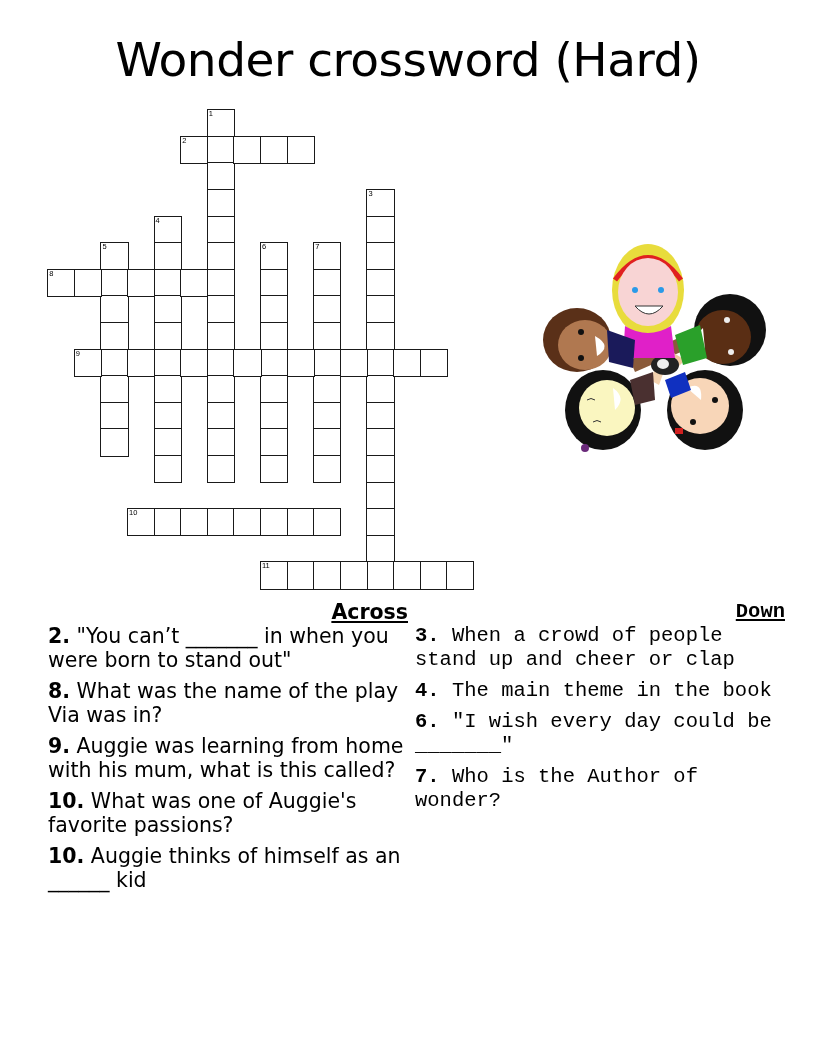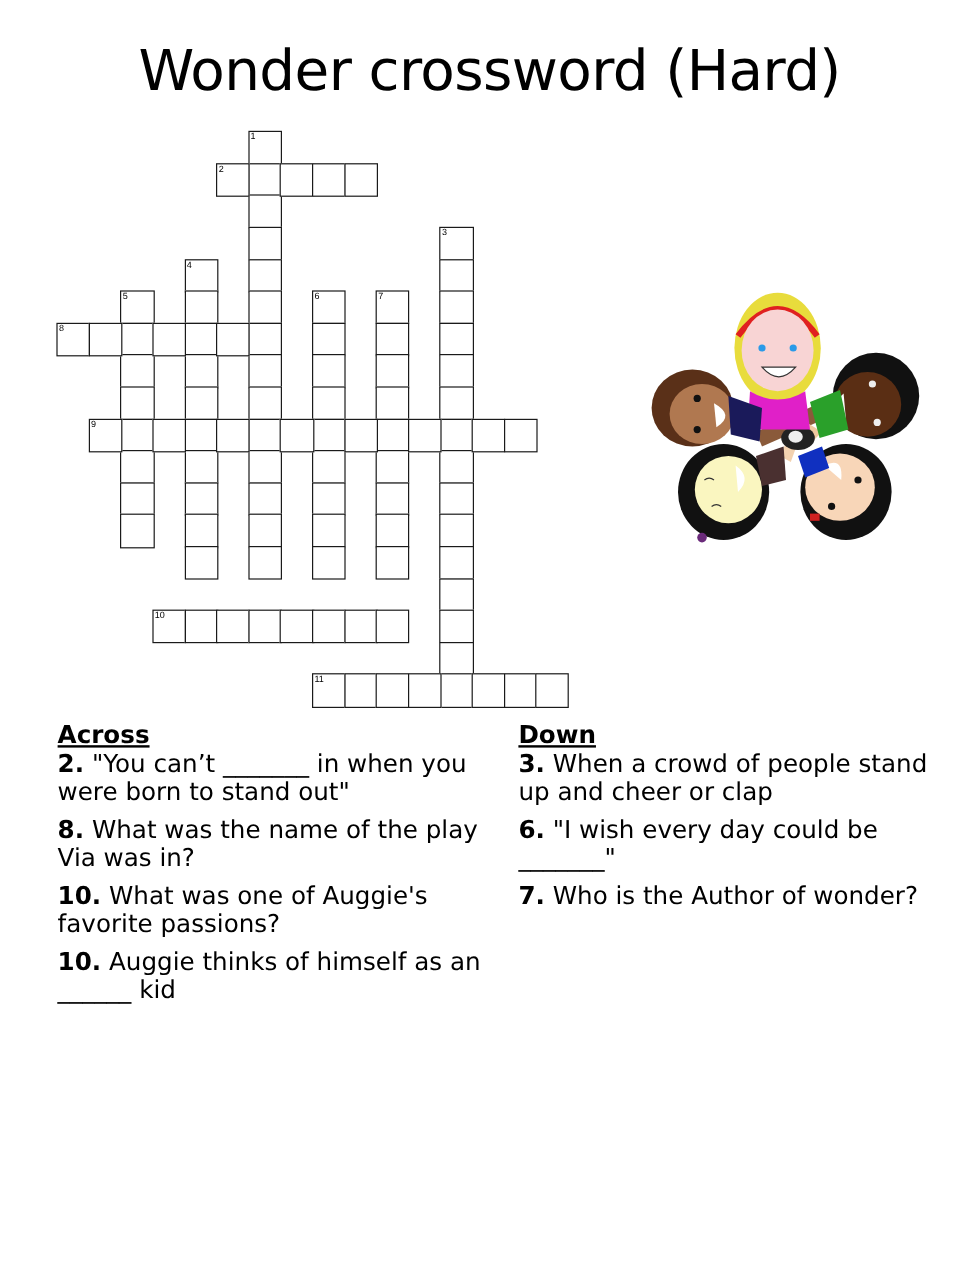--- a/index.html
+++ b/index.html
@@ -4,22 +4,22 @@
 <style>
   html, body { margin: 0; padding: 0; background: #ffffff; }
   body { width: 816px; height: 1056px; position: relative; overflow: hidden; font-family: "DejaVu Sans", sans-serif; color: #000; }
   .title { position: absolute; left: 0; top: 32px; width: 816px; text-align: center; font-size: 47px; font-family: "DejaVu Sans", sans-serif; letter-spacing: -0.5px; }
   .grid { position: absolute; left: 48px; top: 110px; width: 430px; height: 480px; }
   .cell { position: absolute; width: 26.6px; height: 26.6px; box-sizing: border-box; border: 1.6px solid #1a1a1a; background: #fff; margin-left: -0.8px; margin-top: -0.8px; }
   .cell .num { position: absolute; left: 1px; top: 0px; font-size: 7.5px; font-family: "Liberation Sans", sans-serif; line-height: 8px; color: #000; }
   .art { position: absolute; left: 535px; top: 240px; width: 240px; height: 220px; }
   .clues { position: absolute; top: 600px; font-size: 20.5px; line-height: 24px; font-family: "DejaVu Sans", sans-serif; }
   .clues.across { left: 48px; width: 360px; }
-  .clues.down { left: 432px; width: 370px; }
-  .clues h3 { margin: 0 0 0 0; font-size: 20.5px; font-weight: bold; text-decoration: underline; line-height: 24px; }
+  .clues.down { left: 415px; width: 370px; font-family: Liberation Mono, monospace; }
+  .clues h3 { margin: 0 0 0 0; font-size: 20.5px; font-weight: bold; text-decoration: underline; line-height: 24px; text-align: right; }
   .clue { margin-bottom: 7px; }
   .clue b { font-weight: bold; }
 </style>
 </head>
 <body>
 
 <div class="title">Wonder crossword (Hard)</div>
 
 <div class="grid" id="grid">
     <div class="cell" style="left: 159.6px; top: 0px; width: 28.2px; height: 28.2px;">
@@ -188,22 +188,24 @@
     <circle cx="158" cy="182" r="3" fill="#111"></circle>
     <rect x="140" y="188" width="8" height="6" fill="#d02020"></rect>
     <path d="M130 140 L150 132 L156 150 L136 158 Z" fill="#1030c0"></path>
   </svg>
 </div>
 
 <div class="clues across">
   <h3>Across</h3>
   <div class="clue"><b>2.</b> <span>"You can’t _______ in when you were born to stand out"</span></div>
   <div class="clue"><b>8.</b> <span>What was the name of the play Via was in?</span></div>
+  <div class="clue"><b>9.</b> <span>Auggie was learning from home with his mum, what is this called?</span></div>
   <div class="clue"><b>10.</b> <span>What was one of Auggie's favorite passions?</span></div>
   <div class="clue"><b>10.</b> <span>Auggie thinks of himself as an ______ kid</span></div>
 </div>
 
 <div class="clues down">
   <h3>Down</h3>
   <div class="clue"><b>3.</b> <span>When a crowd of people stand up and cheer or clap</span></div>
+  <div class="clue"><b>4.</b> <span>The main theme in the book</span></div>
   <div class="clue"><b>6.</b> <span>"I wish every day could be _______"</span></div>
   <div class="clue"><b>7.</b> <span>Who is the Author of wonder?</span></div>
 </div>
 
 </body></html>

